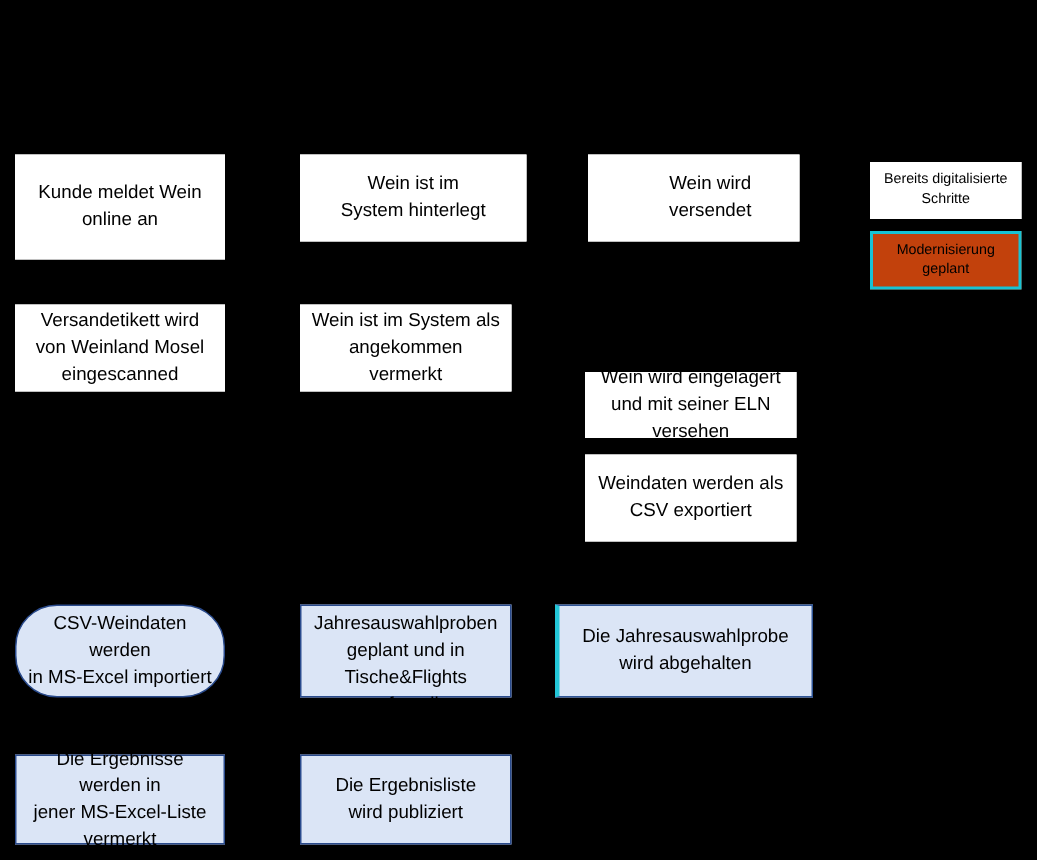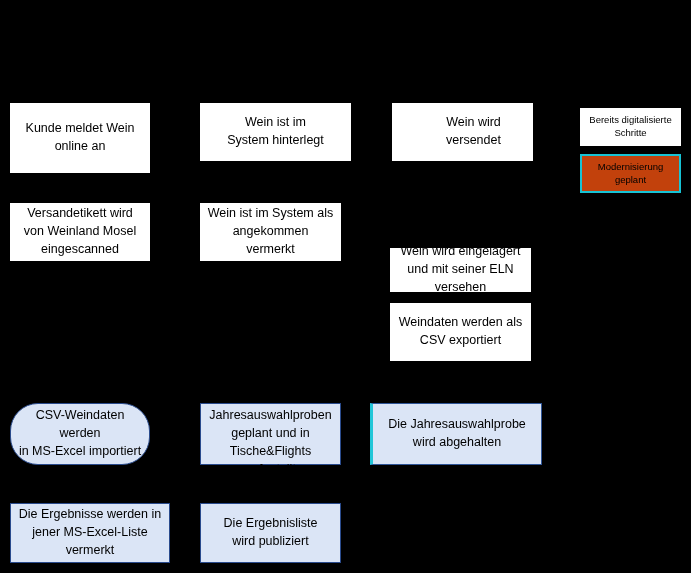--- a/index.html
+++ b/index.html
@@ -91,21 +91,21 @@
     <div class="node done" style="left: 390px; top: 303px; width: 141px; height: 58px;">Weindaten werden als
 CSV exportiert</div>
     <div class="node planned" style="left: 10px; top: 403px; width: 140px; height: 62px; border-radius: 28px;">CSV-Weindaten werden
 in MS-Excel importiert</div>
     <div class="node planned" style="left: 200px; top: 403px; width: 141px; height: 62px;">In MS-Excel werden
 Jahresauswahlproben
 geplant und in
 Tische&amp;Flights aufgeteilt</div>
     <div class="node planned-accent" style="left: 370px; top: 403px; width: 172px; height: 62px;">Die Jahresauswahlprobe
 wird abgehalten</div>
-    <div class="node planned" style="left: 10px; top: 503px; width: 160px; height: 60px;">Die Ergebnisse werden in
+    <div class="node planned" style="left: 10px; top: 503px; width: 140px; height: 60px;">Die Ergebnisse werden in
 jener MS-Excel-Liste
 vermerkt</div>
     <div class="node planned" style="left: 200px; top: 503px; width: 141px; height: 60px;">Die Ergebnisliste
 wird publiziert</div>
   </div>
 <div id="legend-layer">
     <div class="legend-swatch done" style="left: 580px; top: 108px; width: 101px; height: 38px;">Bereits digitalisierte
 Schritte</div>
     <div class="legend-swatch planned" style="left: 580px; top: 154px; width: 101px; height: 39px;">Modernisierung
 geplant</div>

